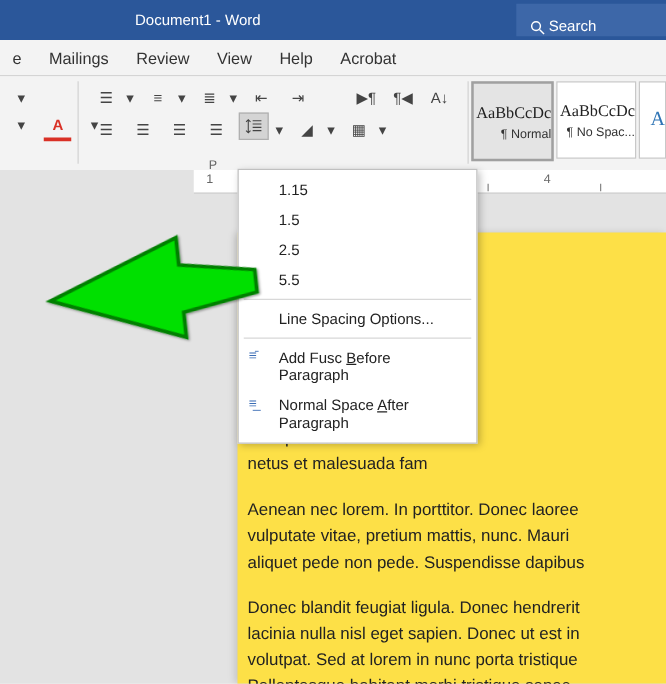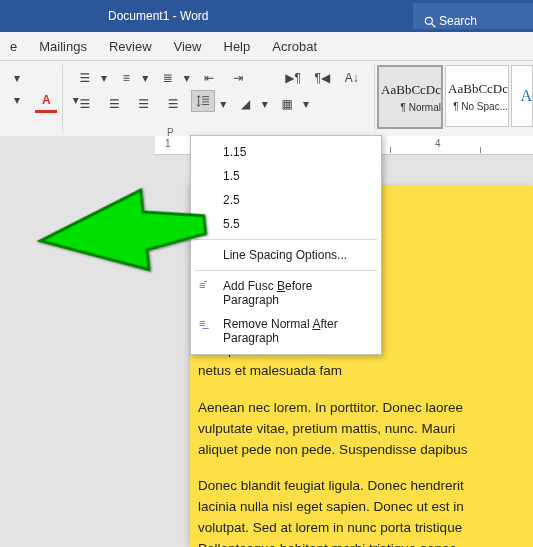--- a/index.html
+++ b/index.html
@@ -158,21 +158,21 @@
     <div class="dd-item">5.5</div>
     <div class="dd-sep"></div>
     <div class="dd-item">Line Spacing Options...</div>
     <div class="dd-sep"></div>
     <div class="dd-item">
       <span class="dd-icon">≡̄</span>
       <span>Add Fusc </span><span class="underline">B</span><span>efore Paragraph</span>
     </div>
     <div class="dd-item">
       <span class="dd-icon">≡̲</span>
-      <span>Remove Normal </span><span class="underline">A</span><span>fter Paragraph</span>
+      <span>Normal Space </span><span class="underline">A</span><span>fter Paragraph</span>
     </div>
   </div>
 
   <svg class="arrow" width="180" height="120">
     <defs>
         <filter id="s">
           <feDropShadow dx="1" dy="1" stdDeviation="1" flood-opacity="0.4"></feDropShadow>
         </filter>
       </defs>
     <polygon points="5,60 110,20 110,42 170,52 170,70 110,80 110,100" fill="#00e000" stroke="#008000" stroke-width="3" filter="url(#s)" transform="rotate(-6 90 60)"></polygon>

